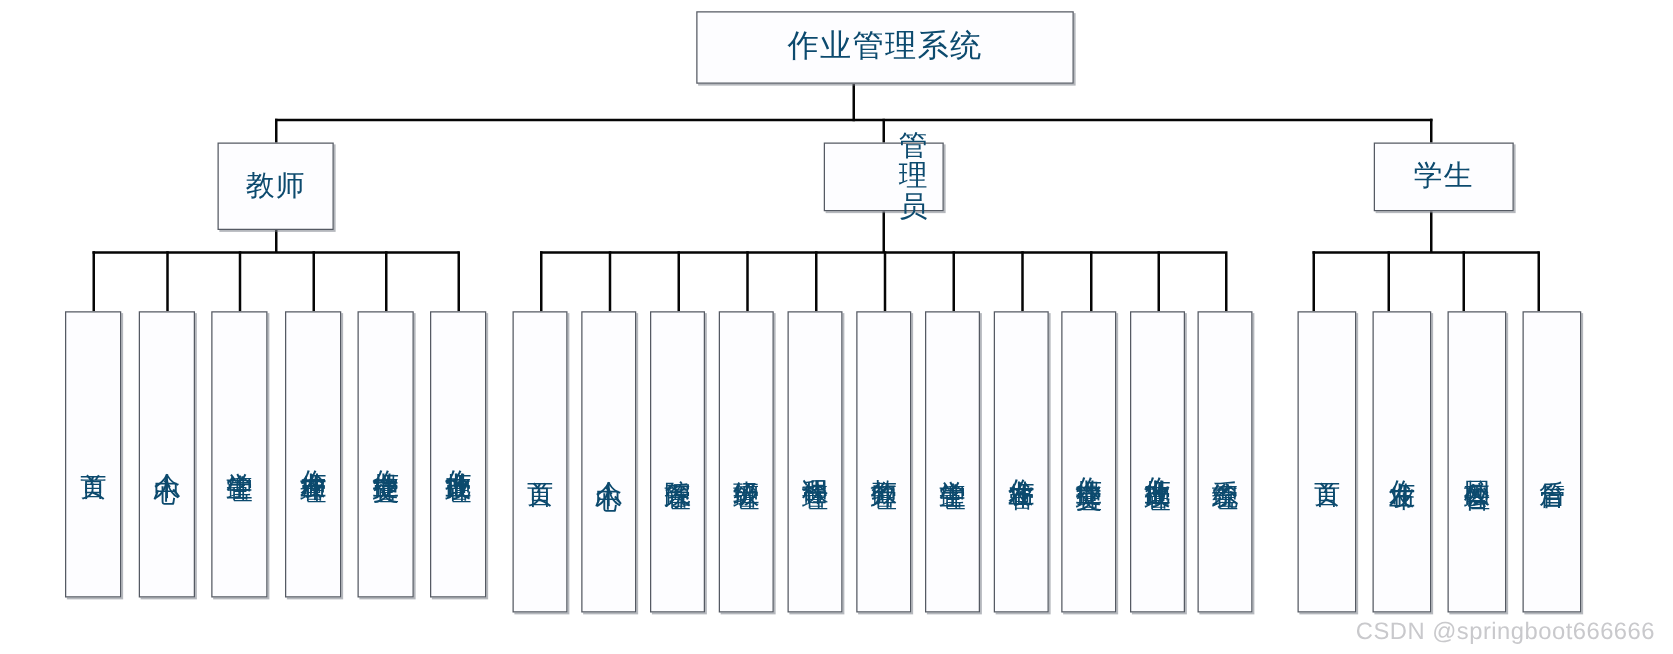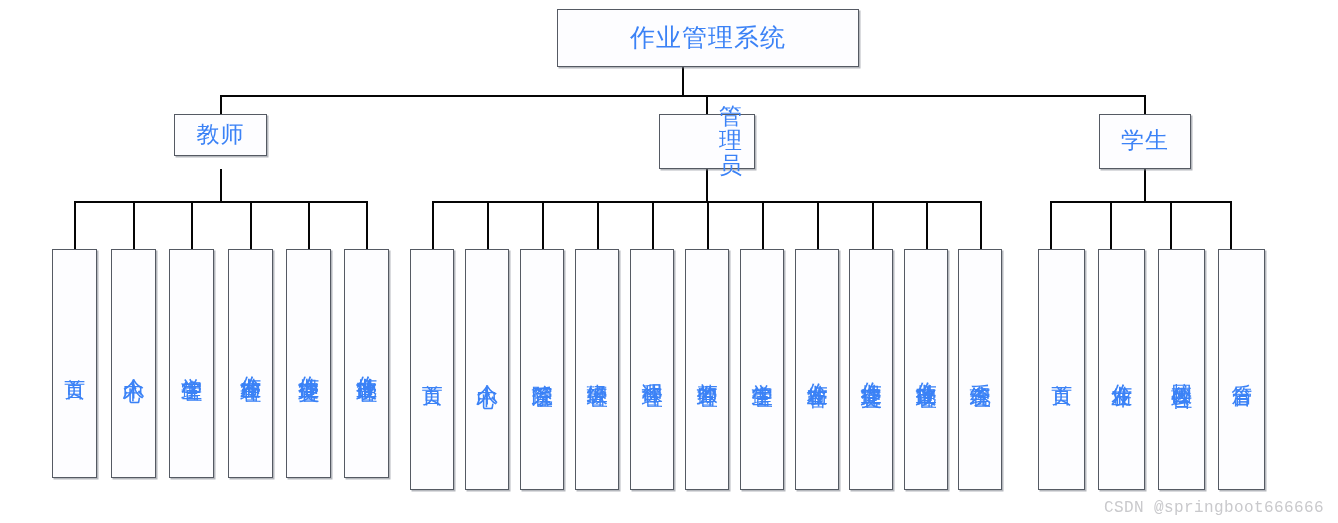--- a/index.html
+++ b/index.html
@@ -21,21 +21,21 @@
   
   .node {
     position: absolute;
     box-sizing: border-box;
     background: #fdfdff;
     border: 1.4px solid #555a63;
     box-shadow: 1.5px 1.5px 0 rgba(120,125,135,0.55);
     display: flex;
     align-items: center;
     justify-content: center;
-    color: #3b82f6;
+    color: #0c4a6e;
     line-height: 1.06;
     text-align: center;
   }
   .node-root {
     font-size: 25px;
     letter-spacing: 1px;
   }
   .node-role {
     font-size: 23px;
     letter-spacing: 1px;
@@ -58,22 +58,22 @@
     background: #050505;
   }
   .line-h { height: 2px; }
   .line-v { width: 2px; }
 
   
   #watermark {
     position: absolute;
     right: 14px;
     bottom: 6px;
-    font-family: Liberation Mono, monospace;
-    font-size: 16px;
+    font-family: Liberation Sans, sans-serif;
+    font-size: 19px;
     color: #c9c9cc;
     letter-spacing: 0.4px;
     user-select: none;
   }
 </style>
 </head>
 <body>
 
 <div id="diagram-root">
 
@@ -110,27 +110,27 @@
   <div class="line line-h" style="left:1050px; top:201px; width:181px;"></div>
   <div class="line line-v" style="left:1050px; top:201px; height:48px;"></div>
   <div class="line line-v" style="left:1110px; top:201px; height:48px;"></div>
   <div class="line line-v" style="left:1170px; top:201px; height:48px;"></div>
   <div class="line line-v" style="left:1230px; top:201px; height:48px;"></div>
 
   <div class="node node-root" style="left:557px; top:9px; width:302px; height:58px;">
     <span>作业管理系统</span>
   </div>
 
-  <div class="node node-role" style="left:174px; top:114px; width:93px; height:42px;">
+  <div class="node node-role" style="left:174px; top:114px; width:93px; height:70px;">
     <span>教师</span>
   </div>
   <div class="node node-role" style="left:659px; top:114px; width:96px; height:55px;padding-left:48px;">
     <span>管理员</span>
   </div>
-  <div class="node node-role" style="left:1099px; top:114px; width:92px; height:55px;">
+  <div class="node node-role" style="left:1099px; top:114px; width:112px; height:55px;">
     <span>学生</span>
   </div>
 
   <div class="node node-leaf" style="left:52px; top:249px; width:45px; height:229px;">
     <span>首页</span>
   </div>
   <div class="node node-leaf" style="left:111px; top:249px; width:45px; height:229px;">
     <span>个人中心</span>
   </div>
   <div class="node node-leaf" style="left:169px; top:249px; width:45px; height:229px;">

